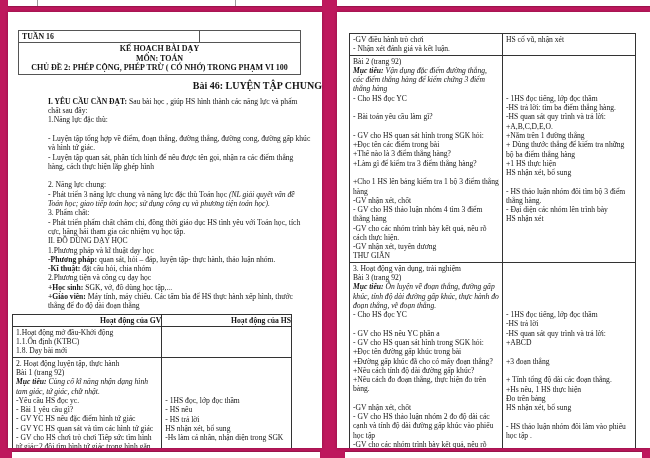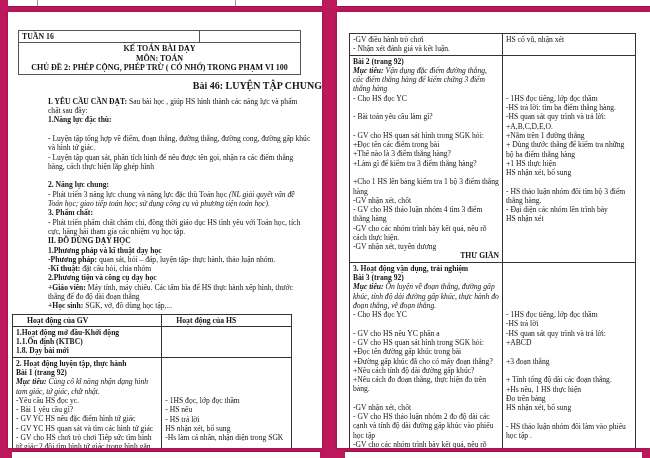--- a/index.html
+++ b/index.html
@@ -24,34 +24,34 @@
   }
   .hdr-table td{border:1px solid #555;padding:1px 3px;vertical-align:top;}
   .week-cell{font-weight:bold;font-size:7.8px;width:65%;}
   .hdr-empty{width:35%;}
   .hdr-title-cell{text-align:center;}
   .hdr-title-line{font-weight:bold;font-size:8px;line-height:9.6px;text-align:center;}
   .lesson-title{font-weight:bold;font-size:10px;text-align:right;margin:5px 0 6px 0;}
   
   .body-block{padding:0 11px 0 12px;font-size:7.6px;line-height:9.3px;margin-left:28px;}
   .ln{min-height:9.3px;}
-  .ctr{text-align:right;}
-  .bd{font-weight:bold;}
+  .ctr{text-align:left;}
+  .bd{font-weight:normal;}
   .it{font-style:italic;}
   .ld{font-weight:bold;}
   
   .act-table{
     border-collapse:collapse;table-layout:fixed;
     font-size:7.6px;line-height:9.25px;
   }
   .p1t{margin:3px 0 0 4px;width:280px;}
   .p2t{margin:21px 0 0 12px;width:287px;}
   .act-table th{
-    border:1px solid #333;font-weight:bold;text-align:left;
-    font-size:7.7px;padding:1px 14px;
+    border:1px solid #333;font-weight:bold;text-align:right;
+    font-size:7.7px;padding:1px 0;
   }
   .act-table td{border:1px solid #333;vertical-align:top;padding:1px 3px;}
   .col-gv{width:53.5%;}
   .col-hs{width:46.5%;}
 </style>
 </head>
 <body>
 
 <div class="canvas">
 
@@ -63,21 +63,21 @@
 
   <div class="page page1">
     <table class="hdr-table">
       <tbody>
         <tr>
           <td class="week-cell">TUẦN 16</td>
           <td class="hdr-empty"></td>
         </tr>
         <tr>
           <td colspan="2" class="hdr-title-cell">
-            <div class="hdr-title-line">KẾ TOÁN BÀI DẠY</div>
+            <div class="hdr-title-line">KẾ HOẠCH BÀI DẠY</div>
             <div class="hdr-title-line">MÔN: TOÁN</div>
             <div class="hdr-title-line">CHỦ ĐỀ 2: PHÉP CỘNG, PHÉP TRỪ ( CÓ NHỚ) TRONG PHẠM VI 100</div>
           </td>
         </tr>
       </tbody>
     </table>
 
     <div class="lesson-title">Bài 46: LUYỆN TẬP CHUNG</div>
 
     <div class="body-block">
@@ -89,22 +89,22 @@
         <div class="ln">&nbsp;</div>
         <div class="ln"><span class="bd ">2. Năng lực chung:</span></div>
         <div class="ln"><span class="">- Phát triển 3 năng lực chung và năng lực đặc thù Toán học </span><span class="it">(NL giải quyết vấn đề Toán học; giao tiếp toán học; sử dụng công cụ và phương tiện toán học).</span></div>
         <div class="ln"><span class="bd ">3. Phẩm chất:</span></div>
         <div class="ln"><span class="">- Phát triển phẩm chất chăm chỉ, đồng thời giáo dục HS tình yêu với Toán học, tích cực, hăng hái tham gia các nhiệm vụ học tập.</span></div>
         <div class="ln"><span class="bd ">II. ĐỒ DÙNG DẠY HỌC</span></div>
         <div class="ln"><span class="bd ">1.Phương pháp và kĩ thuật dạy học</span></div>
         <div class="ln"><span class="ld">-Phương pháp:</span><span class=""> quan sát, hỏi – đáp, luyện tập- thực hành, thảo luận nhóm.</span></div>
         <div class="ln"><span class="ld">-Kĩ thuật:</span><span class=""> đặt câu hỏi, chia nhóm</span></div>
         <div class="ln"><span class="bd ">2.Phương tiện và công cụ dạy học</span></div>
+        <div class="ln"><span class="ld">+Học sinh:</span><span class=""> SGK, vở, đồ dùng học tập,...</span></div>
         <div class="ln"><span class="ld">+Giáo viên:</span><span class=""> Máy tính, máy chiếu. Các tấm bìa để HS thực hành xếp hình, thước thẳng để đo độ dài đoạn thẳng</span></div>
-        <div class="ln"><span class="ld">+Học sinh:</span><span class=""> SGK, vở, đồ dùng học tập,...</span></div>
       </div>
 
     <table class="act-table p1t">
       <colgroup>
           <col class="col-gv">
           <col class="col-hs">
         </colgroup>
       <thead>
         <tr>
           <th>Hoạt động của GV</th>

